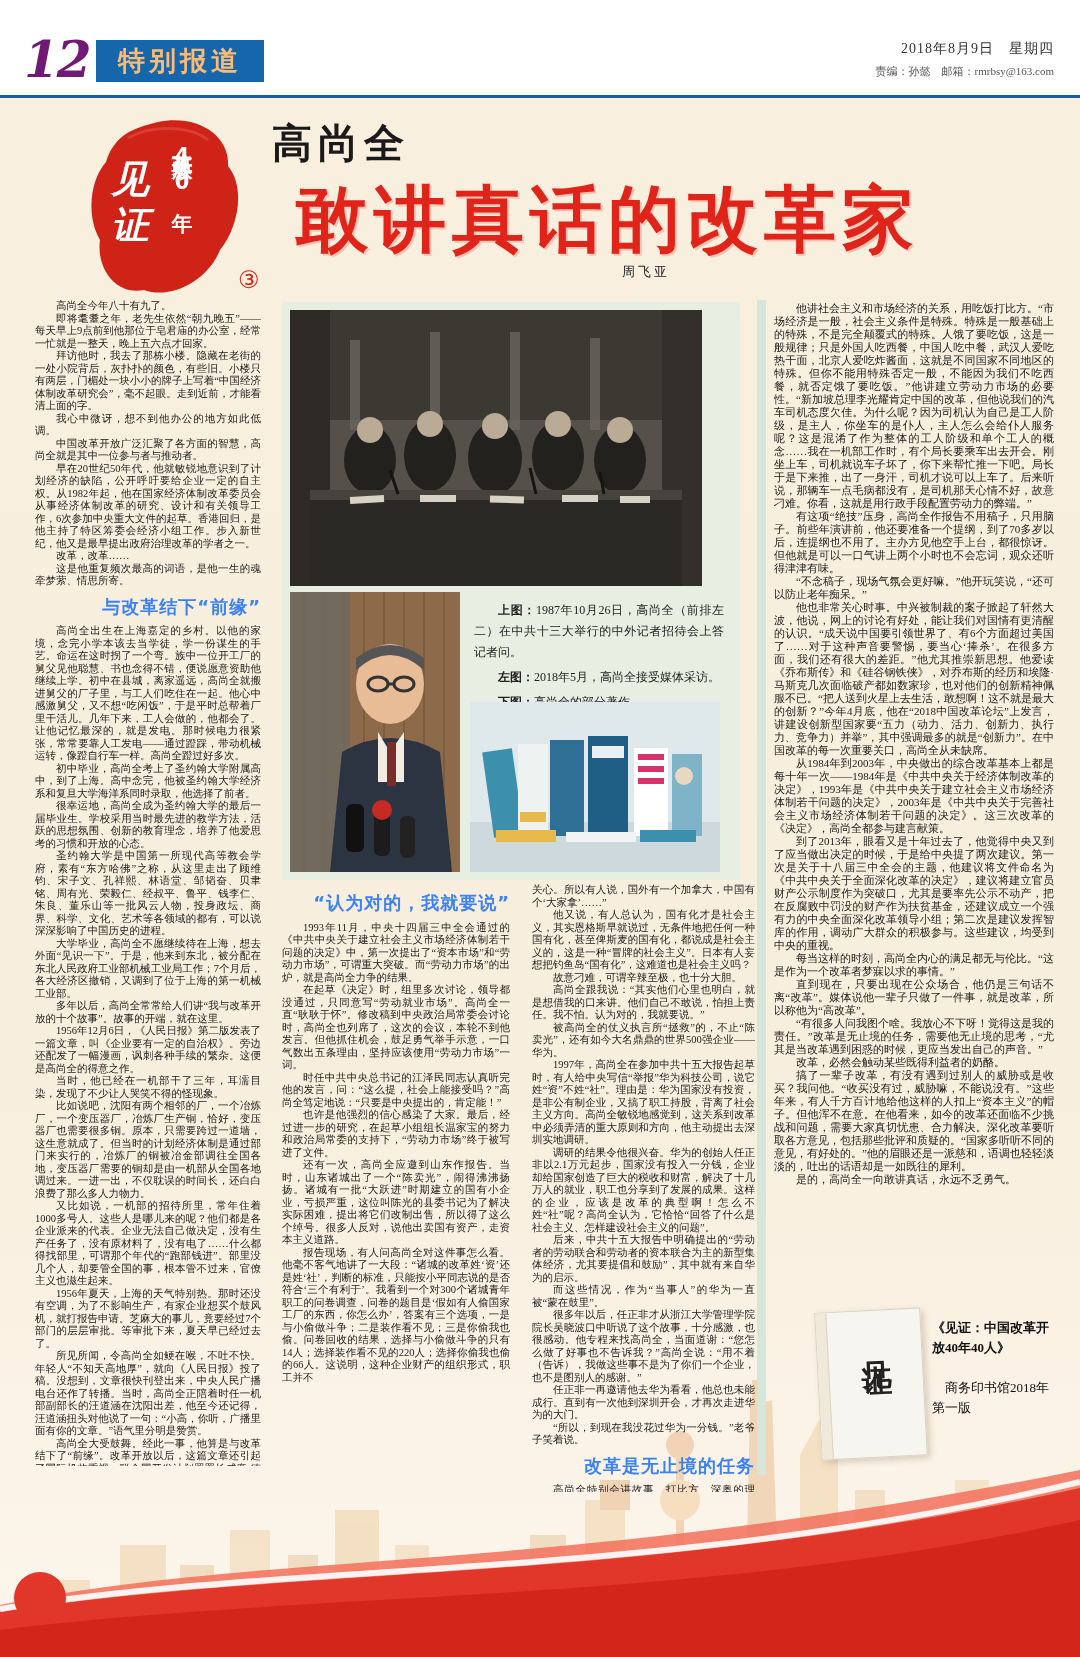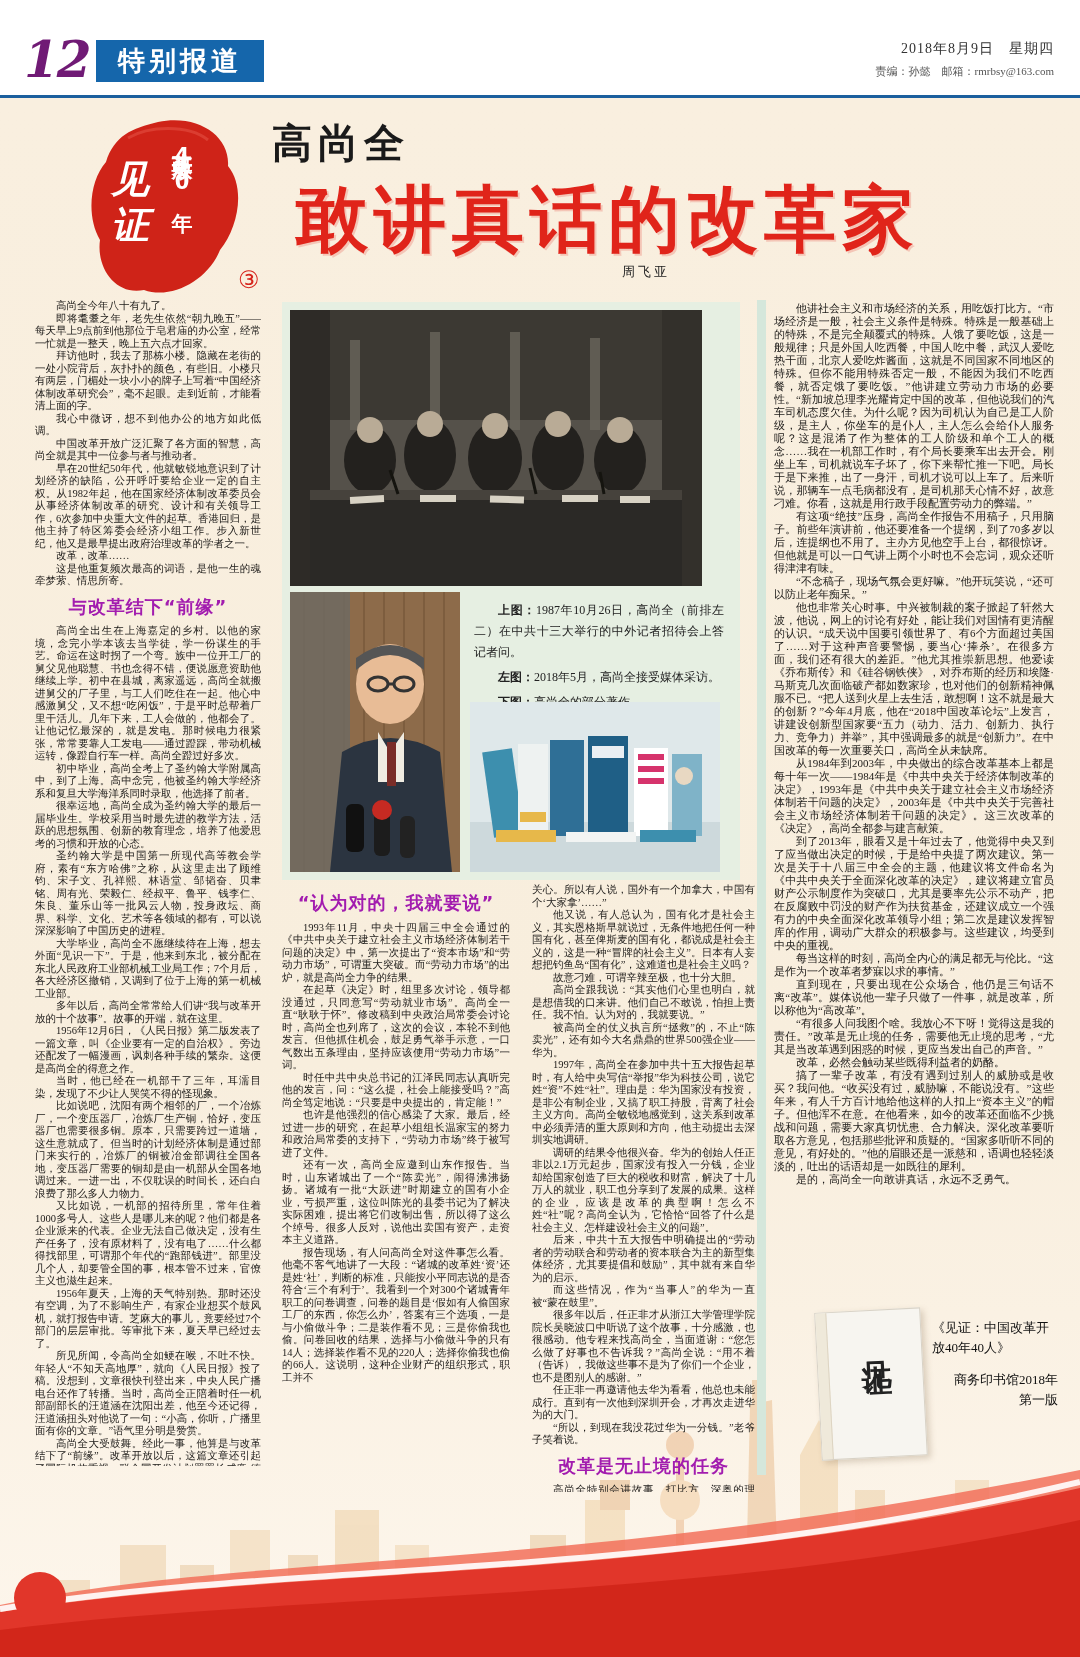--- a/index.html
+++ b/index.html
@@ -4,21 +4,21 @@
 <style>
   html,body{margin:0;padding:0;background:#e8e8e8;}
   .page{position:relative;width:1080px;height:1657px;margin:0 auto;background:#fff;overflow:hidden;
         font-family:"Liberation Serif","DejaVu Serif",serif;}
   .content-bg{position:absolute;left:0;top:97px;width:1080px;height:1560px;
         background:linear-gradient(180deg,#f9efdf 0%,#f8eedd 62%,#faf1e3 78%,#fdf6ec 100%);}
   
   .hdr{position:absolute;left:0;top:0;width:1080px;height:97px;background:#fff;}
   .pageno{position:absolute;left:24px;top:30px;font-size:50px;font-weight:bold;font-style:italic;color:#701a75;
           font-family:"DejaVu Serif",serif;letter-spacing:-2px;}
-  .section-box{position:absolute;left:96px;top:40px;width:168px;height:42px;background:#1566ab;color:#ffffff;
+  .section-box{position:absolute;left:96px;top:40px;width:168px;height:42px;background:#1566ab;color:#fdba74;
           font-family:"DejaVu Sans",sans-serif;font-weight:bold;font-size:27px;line-height:42px;text-align:center;letter-spacing:4px;}
   .masthead{position:absolute;left:480px;top:33px;width:220px;text-align:center;}
   .masthead .mh-title{font-size:42px;font-weight:bold;color:#d5281e;font-family:"DejaVu Serif",serif;
           font-style:italic;letter-spacing:2px;line-height:52px;}
   .mh-edition{position:absolute;left:198px;top:8px;width:22px;height:44px;background:#d5281e;color:#fff;
           font-size:11px;font-family:"DejaVu Sans",sans-serif;writing-mode:vertical-rl;text-orientation:upright;
           line-height:22px;text-align:center;border:1px solid #a51a12;}
   .hdr-right{position:absolute;right:26px;top:40px;text-align:right;color:#333;}
   .hdr-date{font-size:14px;letter-spacing:1px;}
   .hdr-editor{font-size:11px;margin-top:6px;color:#555;}
@@ -35,22 +35,22 @@
           font-family:"DejaVu Sans",sans-serif;letter-spacing:6px;}
   .main-title{position:absolute;left:296px;top:172px;width:700px;font-size:72px;font-weight:900;color:#e0241a;
           font-family:"DejaVu Sans",sans-serif;letter-spacing:6px;white-space:nowrap;
           text-shadow:2px 2px 0 #e0241a33;}
   .byline{position:absolute;left:296px;top:263px;width:700px;text-align:center;font-size:13px;color:#222;letter-spacing:3px;}
   
   .col{position:absolute;overflow:hidden;font-size:10.5px;line-height:12.5px;color:#1c1a18;
        text-align:justify;}
   .col p{margin:0;text-indent:2em;}
   .col.cont p:first-child{text-indent:0;}
-  .subhead{font-family:"DejaVu Sans",sans-serif;font-weight:bold;color:#a21caf;font-size:18px;
-       text-align:center;text-indent:0 !important;margin:13px 0 12px 0 !important;letter-spacing:1px;}
+  .subhead{font-family:"DejaVu Sans",sans-serif;font-weight:bold;color:#3b82f6;font-size:18px;
+       text-align:right;text-indent:0 !important;margin:13px 0 12px 0 !important;letter-spacing:1px;}
   #col1{left:35px;top:300px;width:226px;height:1166px;}
   #col2{left:282px;top:884px;width:228px;height:582px;}
   #col3{left:532px;top:884px;width:223px;height:608px;}
   #col4{left:774px;top:302px;width:280px;height:1032px;font-size:11px;line-height:13px;}
   .vdivider{position:absolute;left:757px;top:300px;width:9px;height:1175px;background:#d5e7db;}
   
   .photo-panel{position:absolute;left:282px;top:302px;width:458px;height:578px;background:#e6efe2;}
   .photo1{position:absolute;left:290px;top:310px;width:412px;height:276px;}
   .photo2{position:absolute;left:290px;top:592px;width:170px;height:280px;}
   .photo3{position:absolute;left:470px;top:702px;width:250px;height:170px;}
@@ -60,22 +60,22 @@
   .captions .cap-label{font-weight:bold;}
   .cap-credit{text-align:right;text-indent:0 !important;font-weight:bold;}
   
   .bookad{position:absolute;left:790px;top:1300px;width:268px;height:170px;}
   .book-cover{position:absolute;left:28px;top:10px;width:104px;height:146px;background:#f7f5f0;
        border:1px solid #d8d2c6;box-shadow:3px 3px 6px rgba(120,90,60,.25);transform:rotate(-3deg);}
   .book-spine{position:absolute;left:0;top:0;width:10px;height:100%;background:#efe9da;border-right:1px solid #ddd4c2;}
   .book-title-v{position:absolute;right:26px;top:26px;writing-mode:vertical-rl;text-orientation:upright;
        font-size:30px;font-weight:bold;color:#222;font-family:"DejaVu Serif",serif;letter-spacing:6px;}
   .bookad-text{position:absolute;left:142px;top:18px;width:126px;font-size:13px;line-height:20px;color:#111;}
-  .bookad-title{font-weight:normal;}
-  .bookad-pub{margin-top:12px;text-indent:1em;text-align:right;}
+  .bookad-title{font-weight:bold;}
+  .bookad-pub{margin-top:20px;text-indent:1em;}
   
   .bottom-art{position:absolute;left:0;top:1360px;width:1080px;height:297px;pointer-events:none;}
 </style>
 </head>
 <body>
 
 <div class="page">
   <div class="content-bg"></div>
 
   <div class="bottom-art">

